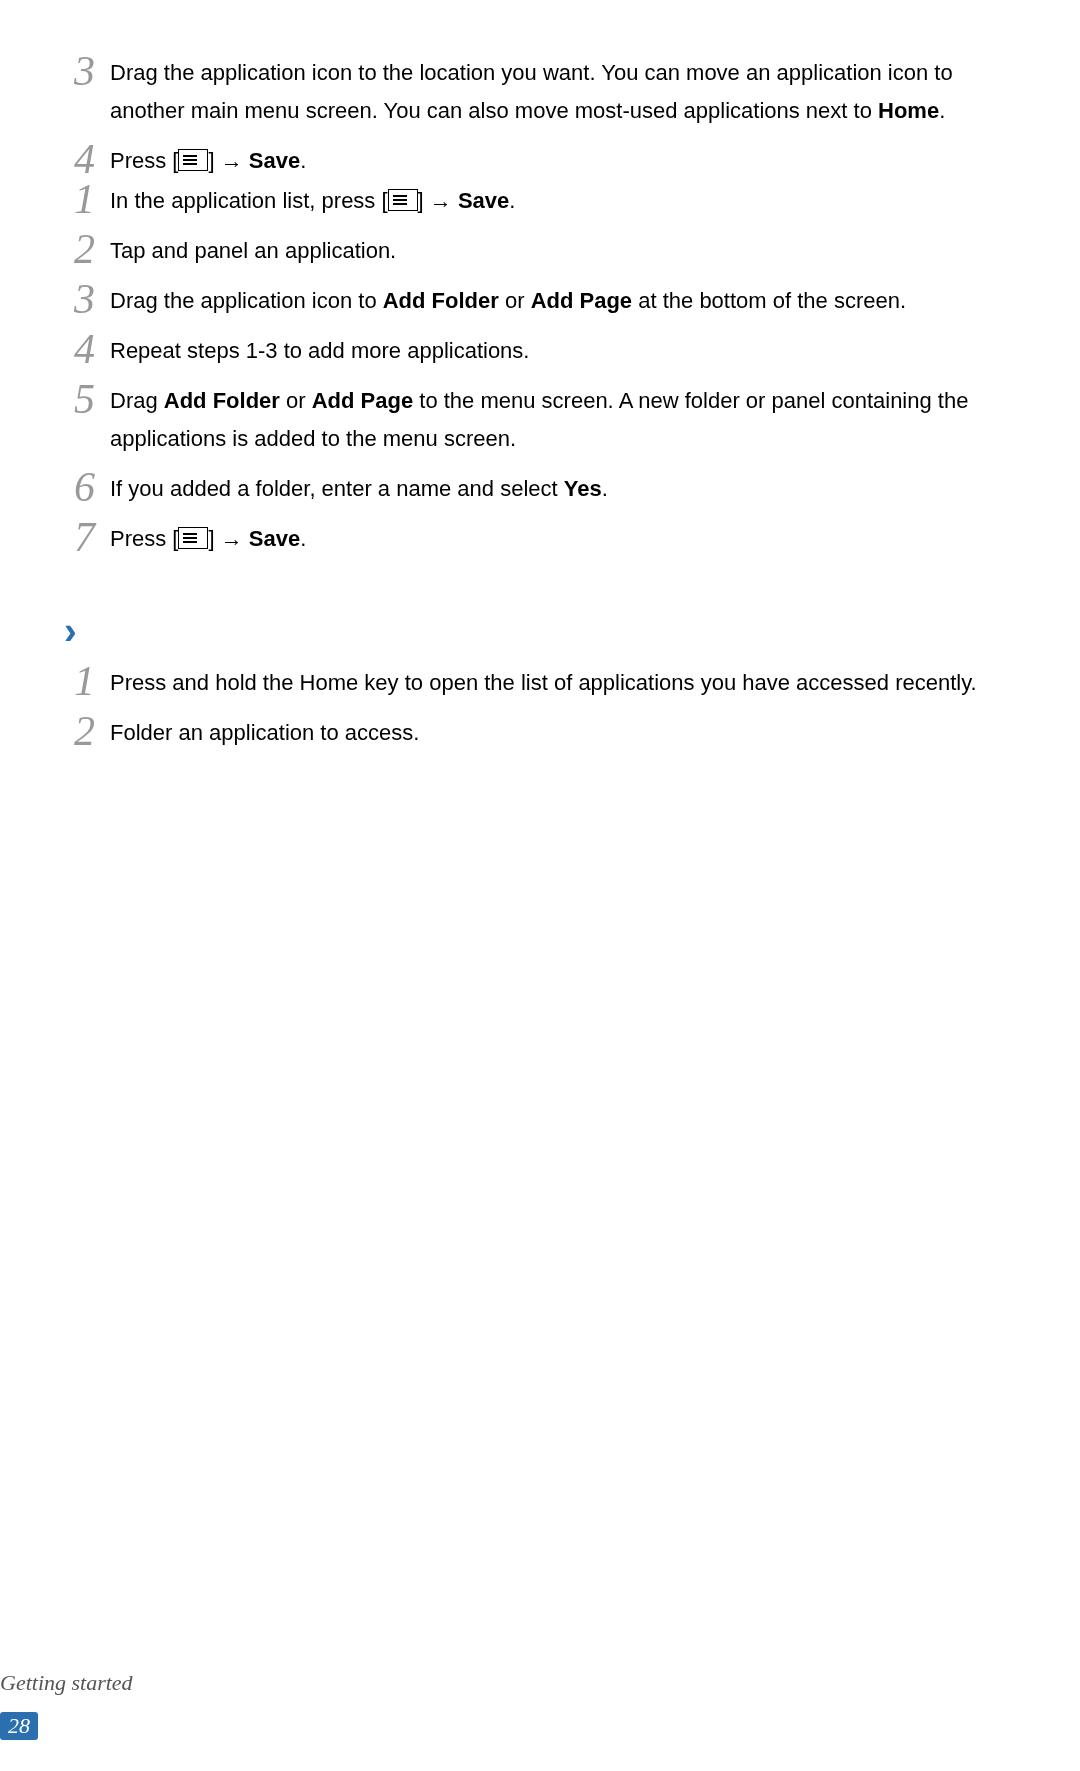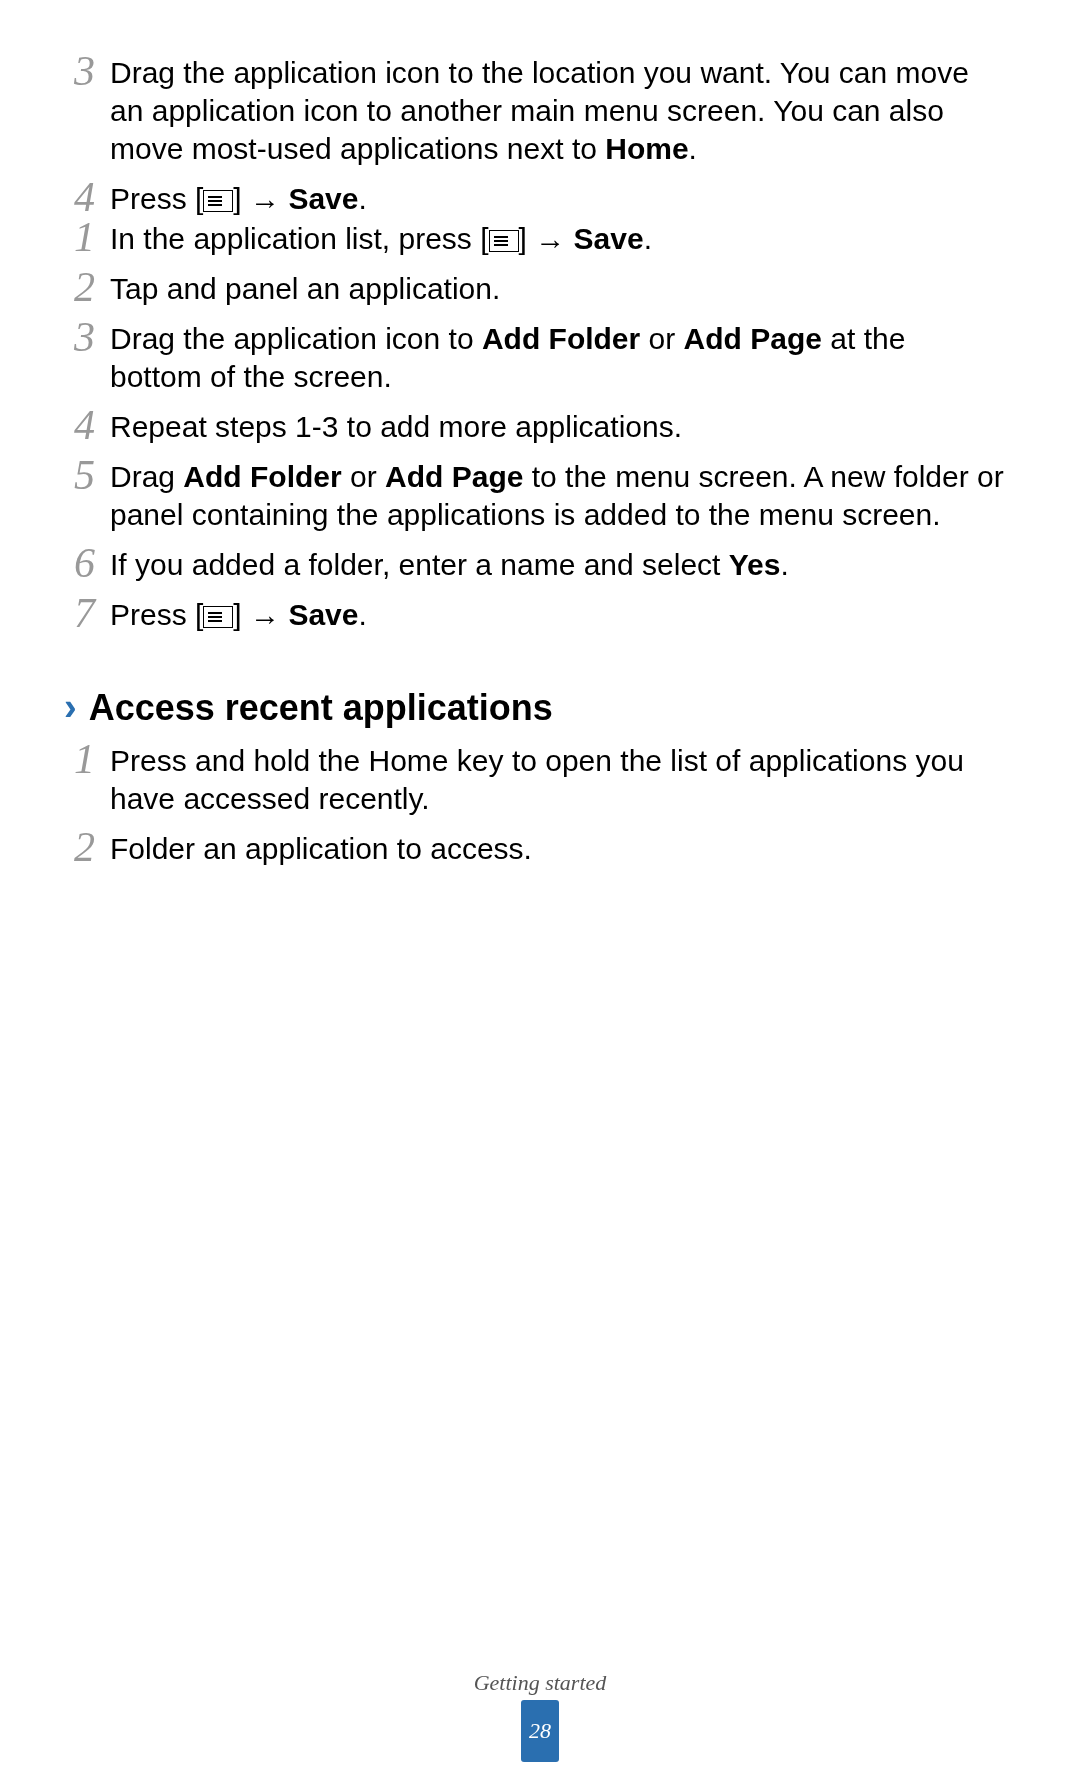--- a/index.html
+++ b/index.html
@@ -30,21 +30,21 @@
     font-style: italic;
     font-size: 42px;
     line-height: 38px;
     color: #999;
     font-weight: 400;
     display: inline-block;
     transform: translateY(-2px);
   }
   .body-col {
     flex: 1;
-    font-size: 30px;
+    font-size: 22px;
     line-height: 38px;
     color: #000;
   }
   .body-col .bold { font-weight: 700; }
   .plain-line {
     font-size: 30px;
     line-height: 38px;
     margin: 8px 0 10px 0;
   }
   .gap-md { height: 10px; }
@@ -70,33 +70,32 @@
   }
   .menu-icon {
     display: inline-block;
     vertical-align: -3px;
   }
   .footer {
     position: absolute;
     left: 0;
     width: 1080px;
     top: 1670px;
-    text-align: center;
   }
   .footer-label {
     font-style: italic;
     font-size: 22px;
     color: #555;
     font-family: Georgia, "Times New Roman", serif;
   }
   .page-badge {
     display: inline-block;
-    margin-top: 4px;
+    margin-top: 16px;
     min-width: 38px;
-    padding: 19px 8px;
+    padding: 2px 8px;
     background: #2a6fb0;
     color: #fff;
     font-style: italic;
     font-family: Georgia, "Times New Roman", serif;
     font-size: 22px;
     border-radius: 3px;
     line-height: 24px;
   }
 </style>
 </head>
@@ -162,21 +161,20 @@
     <div class="body-col">Press [<svg class="menu-icon" width="30" height="22" viewBox="0 0 30 22">
           <rect x="0" y="0" width="30" height="22" fill="none" stroke="#000" stroke-width="2"></rect>
           <line x1="5" y1="7" x2="19" y2="7" stroke="#000" stroke-width="2"></line>
           <line x1="5" y1="11" x2="19" y2="11" stroke="#000" stroke-width="2"></line>
           <line x1="5" y1="15" x2="19" y2="15" stroke="#000" stroke-width="2"></line>
         </svg>] → <span class="bold">Save</span>.</div>
   </div>
 
   <div class="section-heading">
     <span class="chevron">›</span>
-    <span class="heading-text">Access recent applications</span>
   </div>
 
   <div class="item">
     <div class="num-col"><span class="num">1</span></div>
     <div class="body-col">Press and hold the Home key to open the list of applications you have accessed recently.</div>
   </div>
   <div class="gap-md"></div>
   <div class="item">
     <div class="num-col"><span class="num">2</span></div>
     <div class="body-col">Folder an application to access.</div>

